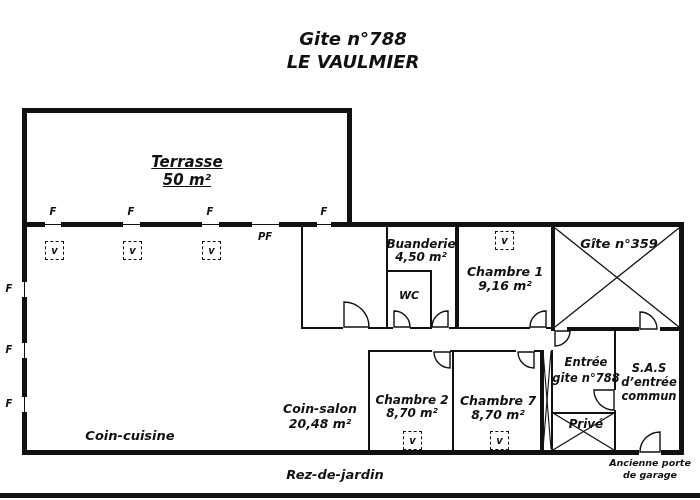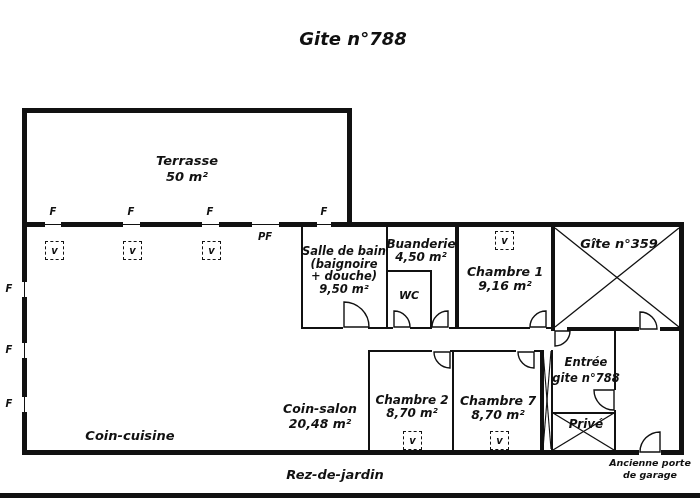--- a/index.html
+++ b/index.html
@@ -16,20 +16,21 @@
         font-weight:bold;font-style:italic;font-size:10px;}
   svg.ov{position:absolute;left:0;top:0;pointer-events:none;}
 </style>
 </head>
 <body>
 
 <div id="plan">
 
   <div class="lbl" style="left:353px;top:28px;font-size:18px;line-height:1.25;">
     <span>Gite n°788</span>
+    <span>LE VAULMIER</span>
   </div>
 
   <div class="w" style="left:22px;top:108px;width:330px;height:5px;"></div>
   <div class="w" style="left:22px;top:108px;width:5px;height:119px;"></div>
   <div class="w" style="left:347px;top:108px;width:5px;height:119px;"></div>
 
   <div class="w" style="left:22px;top:222px;width:662px;height:5px;"></div>
   <div class="w" style="left:22px;top:222px;width:5px;height:233px;"></div>
   <div class="w" style="left:679px;top:222px;width:5px;height:233px;"></div>
   <div class="w" style="left:22px;top:450px;width:662px;height:5px;"></div>
@@ -155,37 +156,31 @@
   <div class="lbl" style="left:9px;top:283px;font-size:10px;">
       <span>F</span>
     </div>
   <div class="lbl" style="left:9px;top:344px;font-size:10px;">
       <span>F</span>
     </div>
   <div class="lbl" style="left:9px;top:398px;font-size:10px;">
       <span>F</span>
     </div>
 
-  <div class="lbl" style="left:187px;top:153px;font-size:13px;">
+  <div class="lbl" style="left:187px;top:153px;font-size:15px;text-decoration:underline;">
     <span>Terrasse</span>
       <span>50 m²</span>
   </div>
   <div class="lbl" style="left:130px;top:428px;font-size:13px;">
     <span>Coin-cuisine</span>
   </div>
   <div class="lbl" style="left:320px;top:401px;font-size:12.5px;">
     <span>Coin-salon</span>
       <span>20,48 m²</span>
   </div>
-  <div class="lbl" style="left:344px;top:245px;font-size:11.5px;line-height:1.1;">
-    <span>Salle de bain</span>
-    <span>(baignoire</span>
-    <span>+ douche)</span>
-    <span>9,50 m²</span>
-  </div>
   <div class="lbl" style="left:421px;top:238px;font-size:12px;line-height:1.1;">
     <span>Buanderie</span>
       <span>4,50 m²</span>
   </div>
   <div class="lbl" style="left:409px;top:289px;font-size:11px;">
     <span>WC</span>
   </div>
   <div class="lbl" style="left:505px;top:265px;font-size:12.5px;line-height:1.1;">
     <span>Chambre 1</span>
       <span>9,16 m²</span>
@@ -198,20 +193,25 @@
       <span>8,70 m²</span>
   </div>
   <div class="lbl" style="left:498px;top:394px;font-size:12.5px;line-height:1.1;">
     <span>Chambre 7</span>
       <span>8,70 m²</span>
   </div>
   <div class="lbl" style="left:586px;top:355px;font-size:11.5px;line-height:1.35;">
     <span>Entrée</span>
       <span>gite n°788</span>
   </div>
+  <div class="lbl" style="left:649px;top:361px;font-size:11.5px;line-height:1.22;">
+    <span>S.A.S</span>
+      <span>d’entrée</span>
+      <span>commun</span>
+  </div>
   <div class="lbl" style="left:586px;top:417px;font-size:12px;">
     <span>Privé</span>
   </div>
   <div class="lbl" style="left:335px;top:467px;font-size:13px;">
     <span>Rez-de-jardin</span>
   </div>
   <div class="lbl" style="left:650px;top:457px;font-size:9.5px;line-height:1.3;">
     <span>Ancienne porte</span>
       <span>de garage</span>
   </div>

